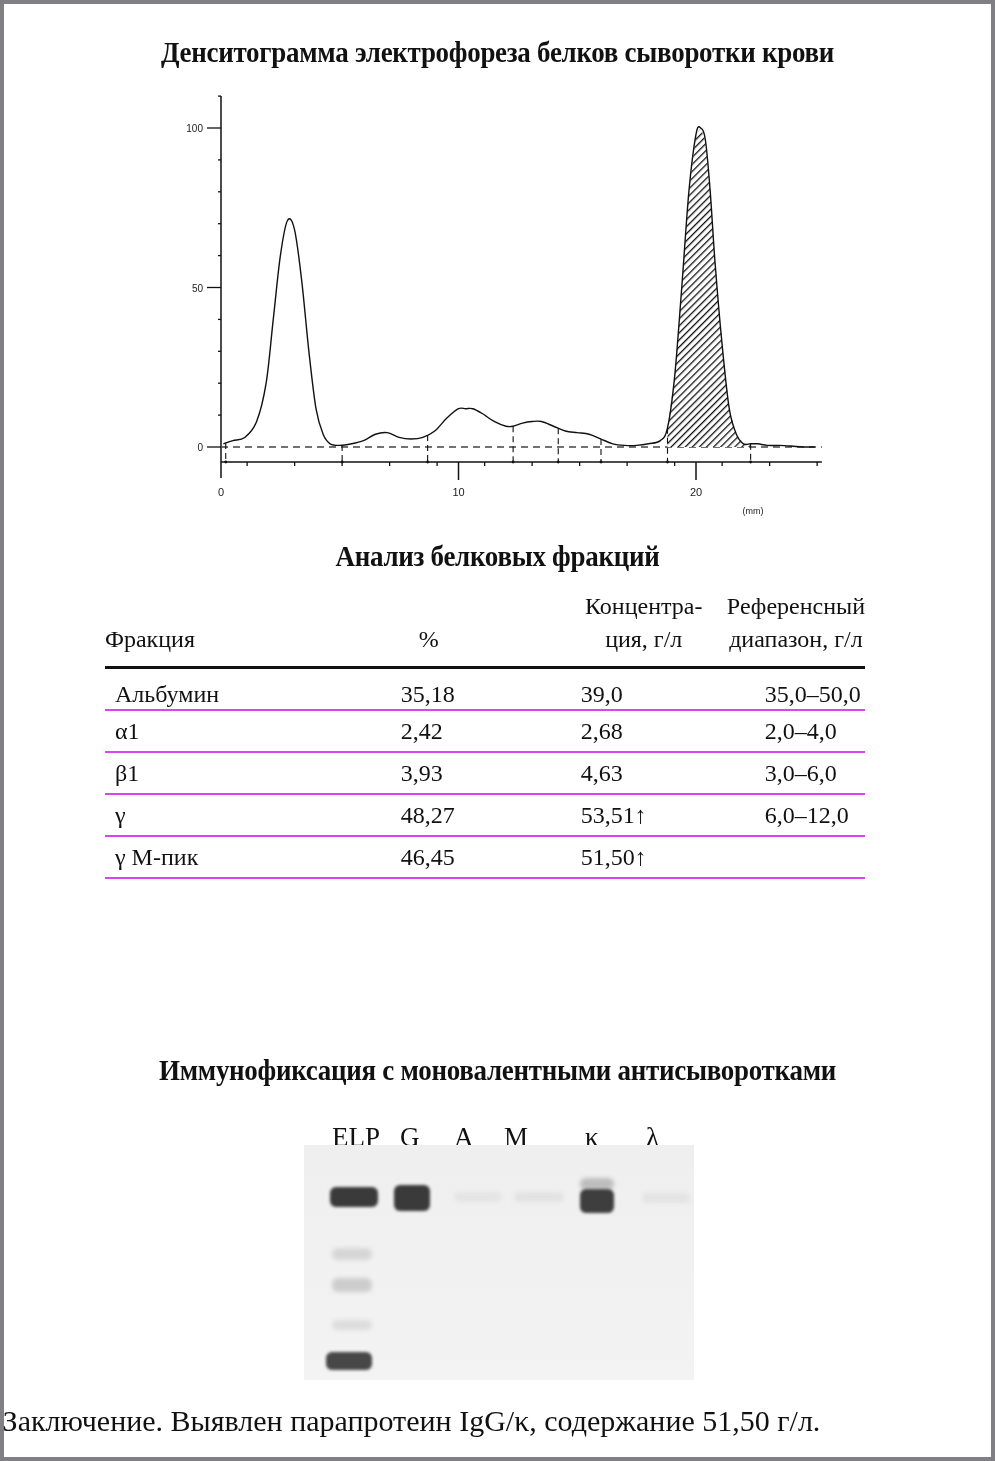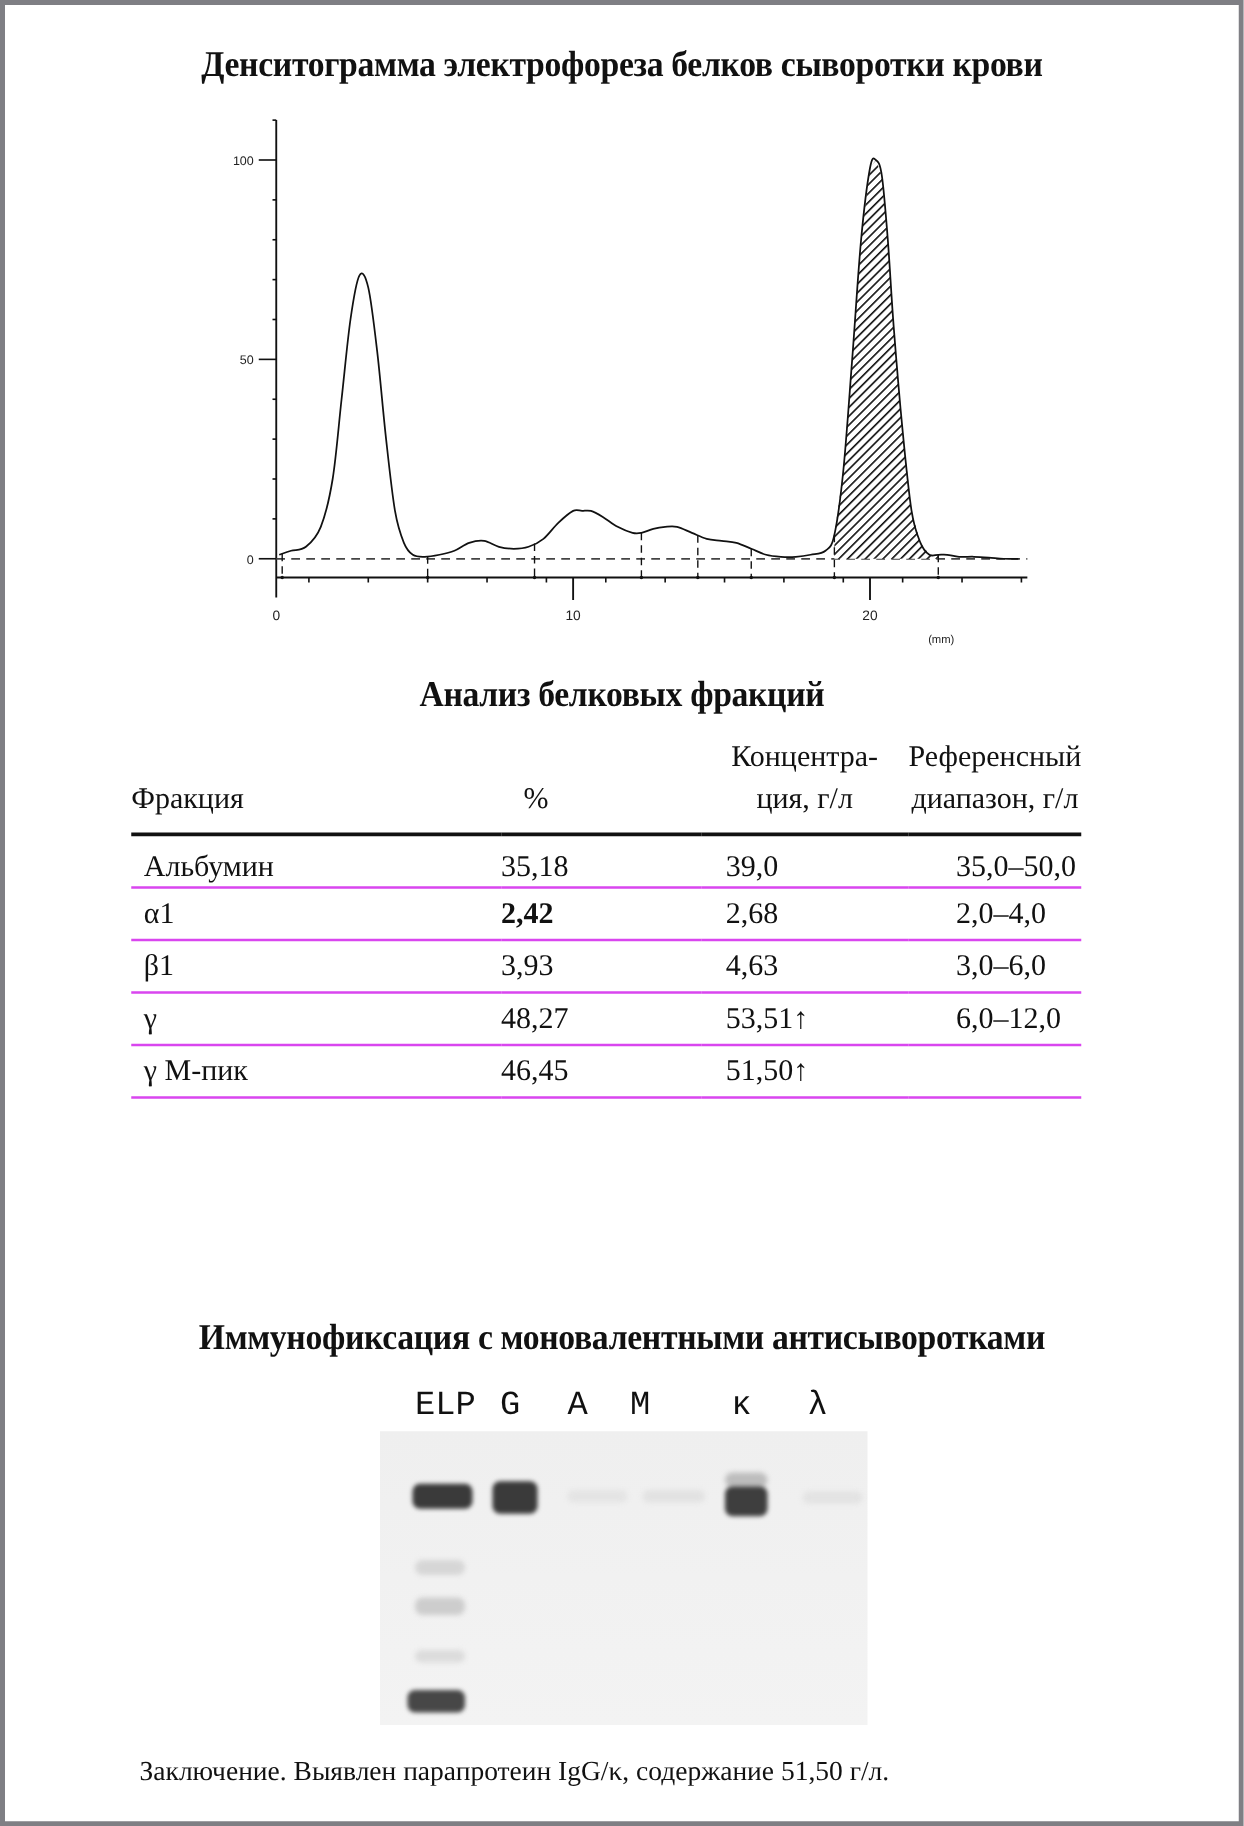--- a/index.html
+++ b/index.html
@@ -17,26 +17,26 @@
              font-size: 24px; }
   table.fr th { font-weight: normal; text-align: left; vertical-align: bottom; padding: 0 0 10px 0;
                 border-bottom: 3px solid #111; line-height: 33px; }
   table.fr td { padding: 0; height: 40px; border-bottom: 2px solid #d946ef; line-height: 40px; }
   table.fr tr.first td { padding-top: 10px; height: 30px; line-height: 30px; }
   .c0 { padding-left: 10px !important; width: 300px; }
   .c1 { width: 150px; }
   .c2 { width: 150px; }
   .hc { text-align: center !important; }
   .gel-labels { position: absolute; top: 1110px; left: 300px; width: 420px; height: 36px; font-size: 27px; }
-  .gel-labels span { position: absolute; top: 0; font-family: Liberation Mono, monospace; }
+  .gel-labels span { position: absolute; top: 12px; }
   .gel { position: absolute; left: 304px; top: 1145px; width: 390px; height: 235px;
          background: linear-gradient(180deg, #efefef, #f3f3f3); }
   .band { position: absolute; border-radius: 6px; }
   .conclusion { position: absolute; left: 0; width: 823px; top: 1404px; text-align: center;
-                font-size: 22px; }
+                font-size: 30px; }
 </style>
 </head>
 <body>
 
 <div class="frame"></div>
 
 <div class="h1" id="title">Денситограмма электрофореза белков сыворотки крови</div>
 
 <svg id="chart" width="995" height="540">
   <defs>
@@ -117,21 +117,21 @@
   </thead>
   <tbody id="tbody">
       <tr class="first">
         <td class="c0">Альбумин</td>
         <td class="c1" style="padding-left: 0px;">35,18</td>
         <td class="c2" style="padding-left: 20px;">39,0</td>
         <td style="padding-left: 38px;">35,0–50,0</td>
       </tr>
       <tr>
         <td class="c0">α1</td>
-        <td class="c1" style="padding-left: 0px; font-weight: bold;">2,42</td>
+        <td class="c1" style="padding-left: 0px;">2,42</td>
         <td class="c2" style="padding-left: 20px;">2,68</td>
         <td style="padding-left: 38px;">2,0–4,0</td>
       </tr>
       <tr>
         <td class="c0">β1</td>
         <td class="c1" style="padding-left: 0px;">3,93</td>
         <td class="c2" style="padding-left: 20px; margin-top: 44px;">4,63</td>
         <td style="padding-left: 38px;">3,0–6,0</td>
       </tr>
       <tr>

